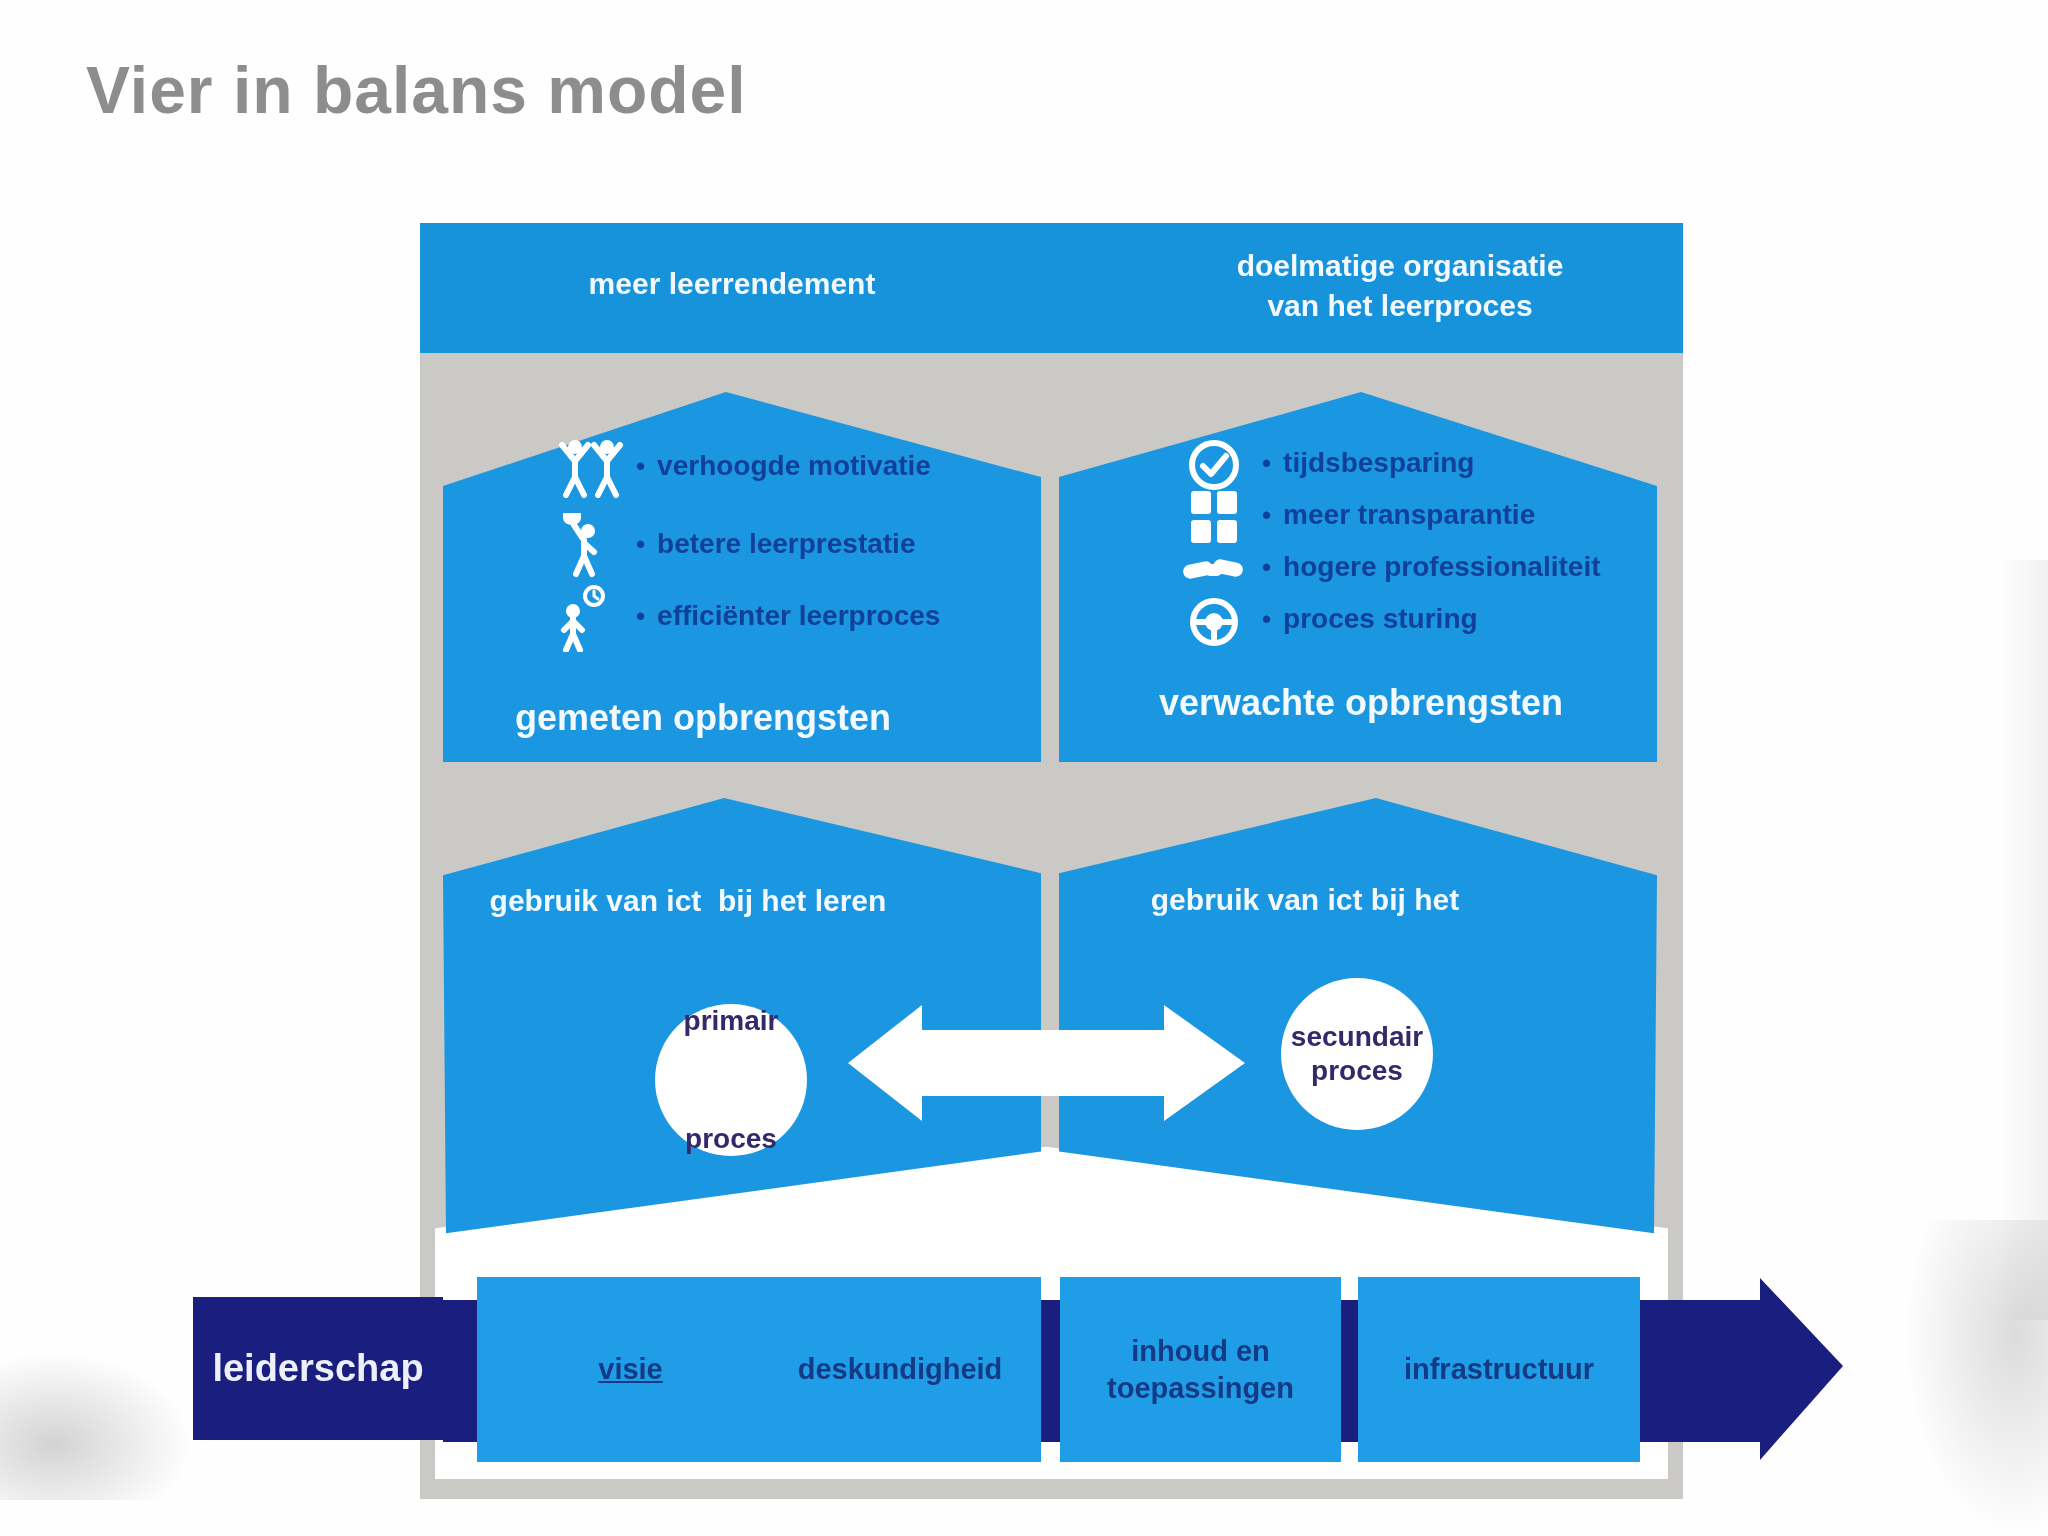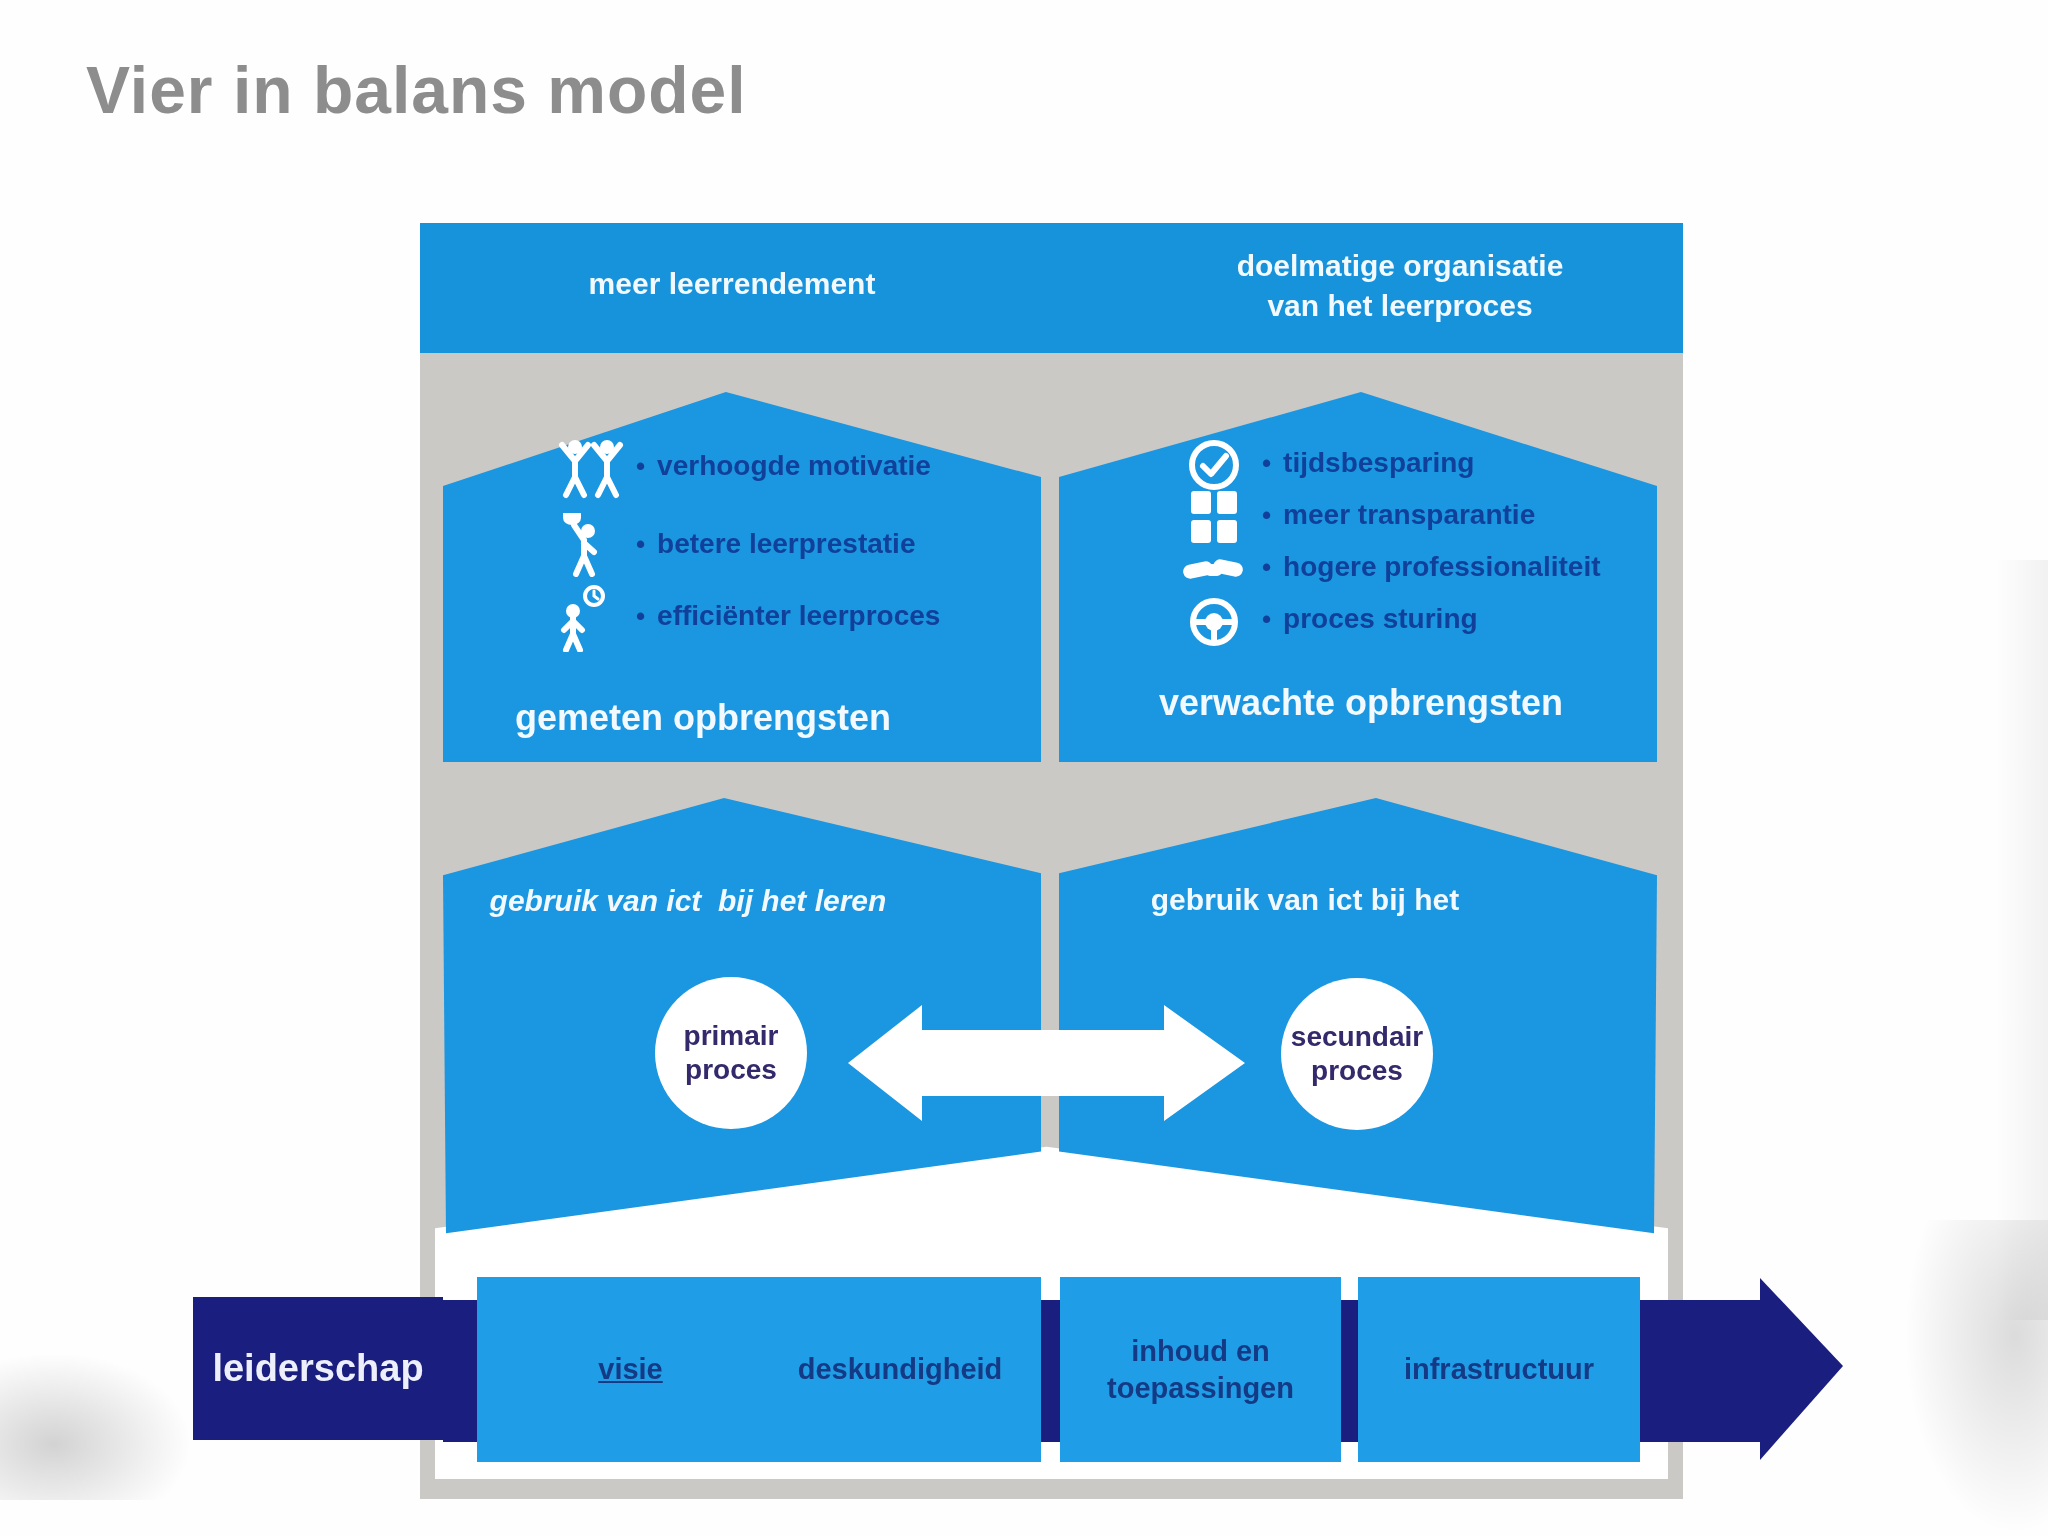--- a/index.html
+++ b/index.html
@@ -59,29 +59,29 @@
   .bullet-row{display:flex;align-items:center;gap:12px;
     color:var(--bullet-navy);font-weight:bold;font-size:28px;white-space:nowrap;}
   .bullet-dot{font-size:26px;}
   .icon-box{display:flex;align-items:center;justify-content:center;}
 
   .house-footer{color:var(--soft-white);font-weight:bold;font-size:36px;text-align:center;}
   .footer-left{left:443px;top:697px;width:520px;}
   .footer-right{left:1062px;top:682px;width:598px;}
 
   .mid-title{color:var(--soft-white);font-weight:bold;font-size:30px;text-align:center;}
-  .mid-title-left{left:443px;top:884px;width:490px;white-space:pre;font-style:italic;}
+  .mid-title-left{left:443px;top:884px;width:490px;white-space:pre;}
   .mid-title-right{left:1003px;top:880px;width:604px;line-height:39px;}
 
   .circle{
     width:152px;height:152px;border-radius:50%;background:#fff;
     display:flex;flex-direction:column;align-items:center;justify-content:center;
     color:var(--circle-navy);font-weight:bold;font-size:28px;line-height:34px;
   }
-  .circle-left{left:655px;top:977px;}
+  .circle-left{left:655px;top:1004px;justify-content:space-between;}
   .circle-right{left:1281px;top:978px;}
 
   .arrow-layer{left:0;top:0;width:2048px;height:1536px;pointer-events:none;}
 
   .leadership-box{
     left:193px;top:1297px;width:250px;height:143px;background:var(--navy);
     display:flex;align-items:center;justify-content:center;
     color:#EDEFFA;font-weight:bold;font-size:38px;
   }
   .navy-band{left:443px;top:1300px;width:1317px;height:142px;background:var(--navy);}

